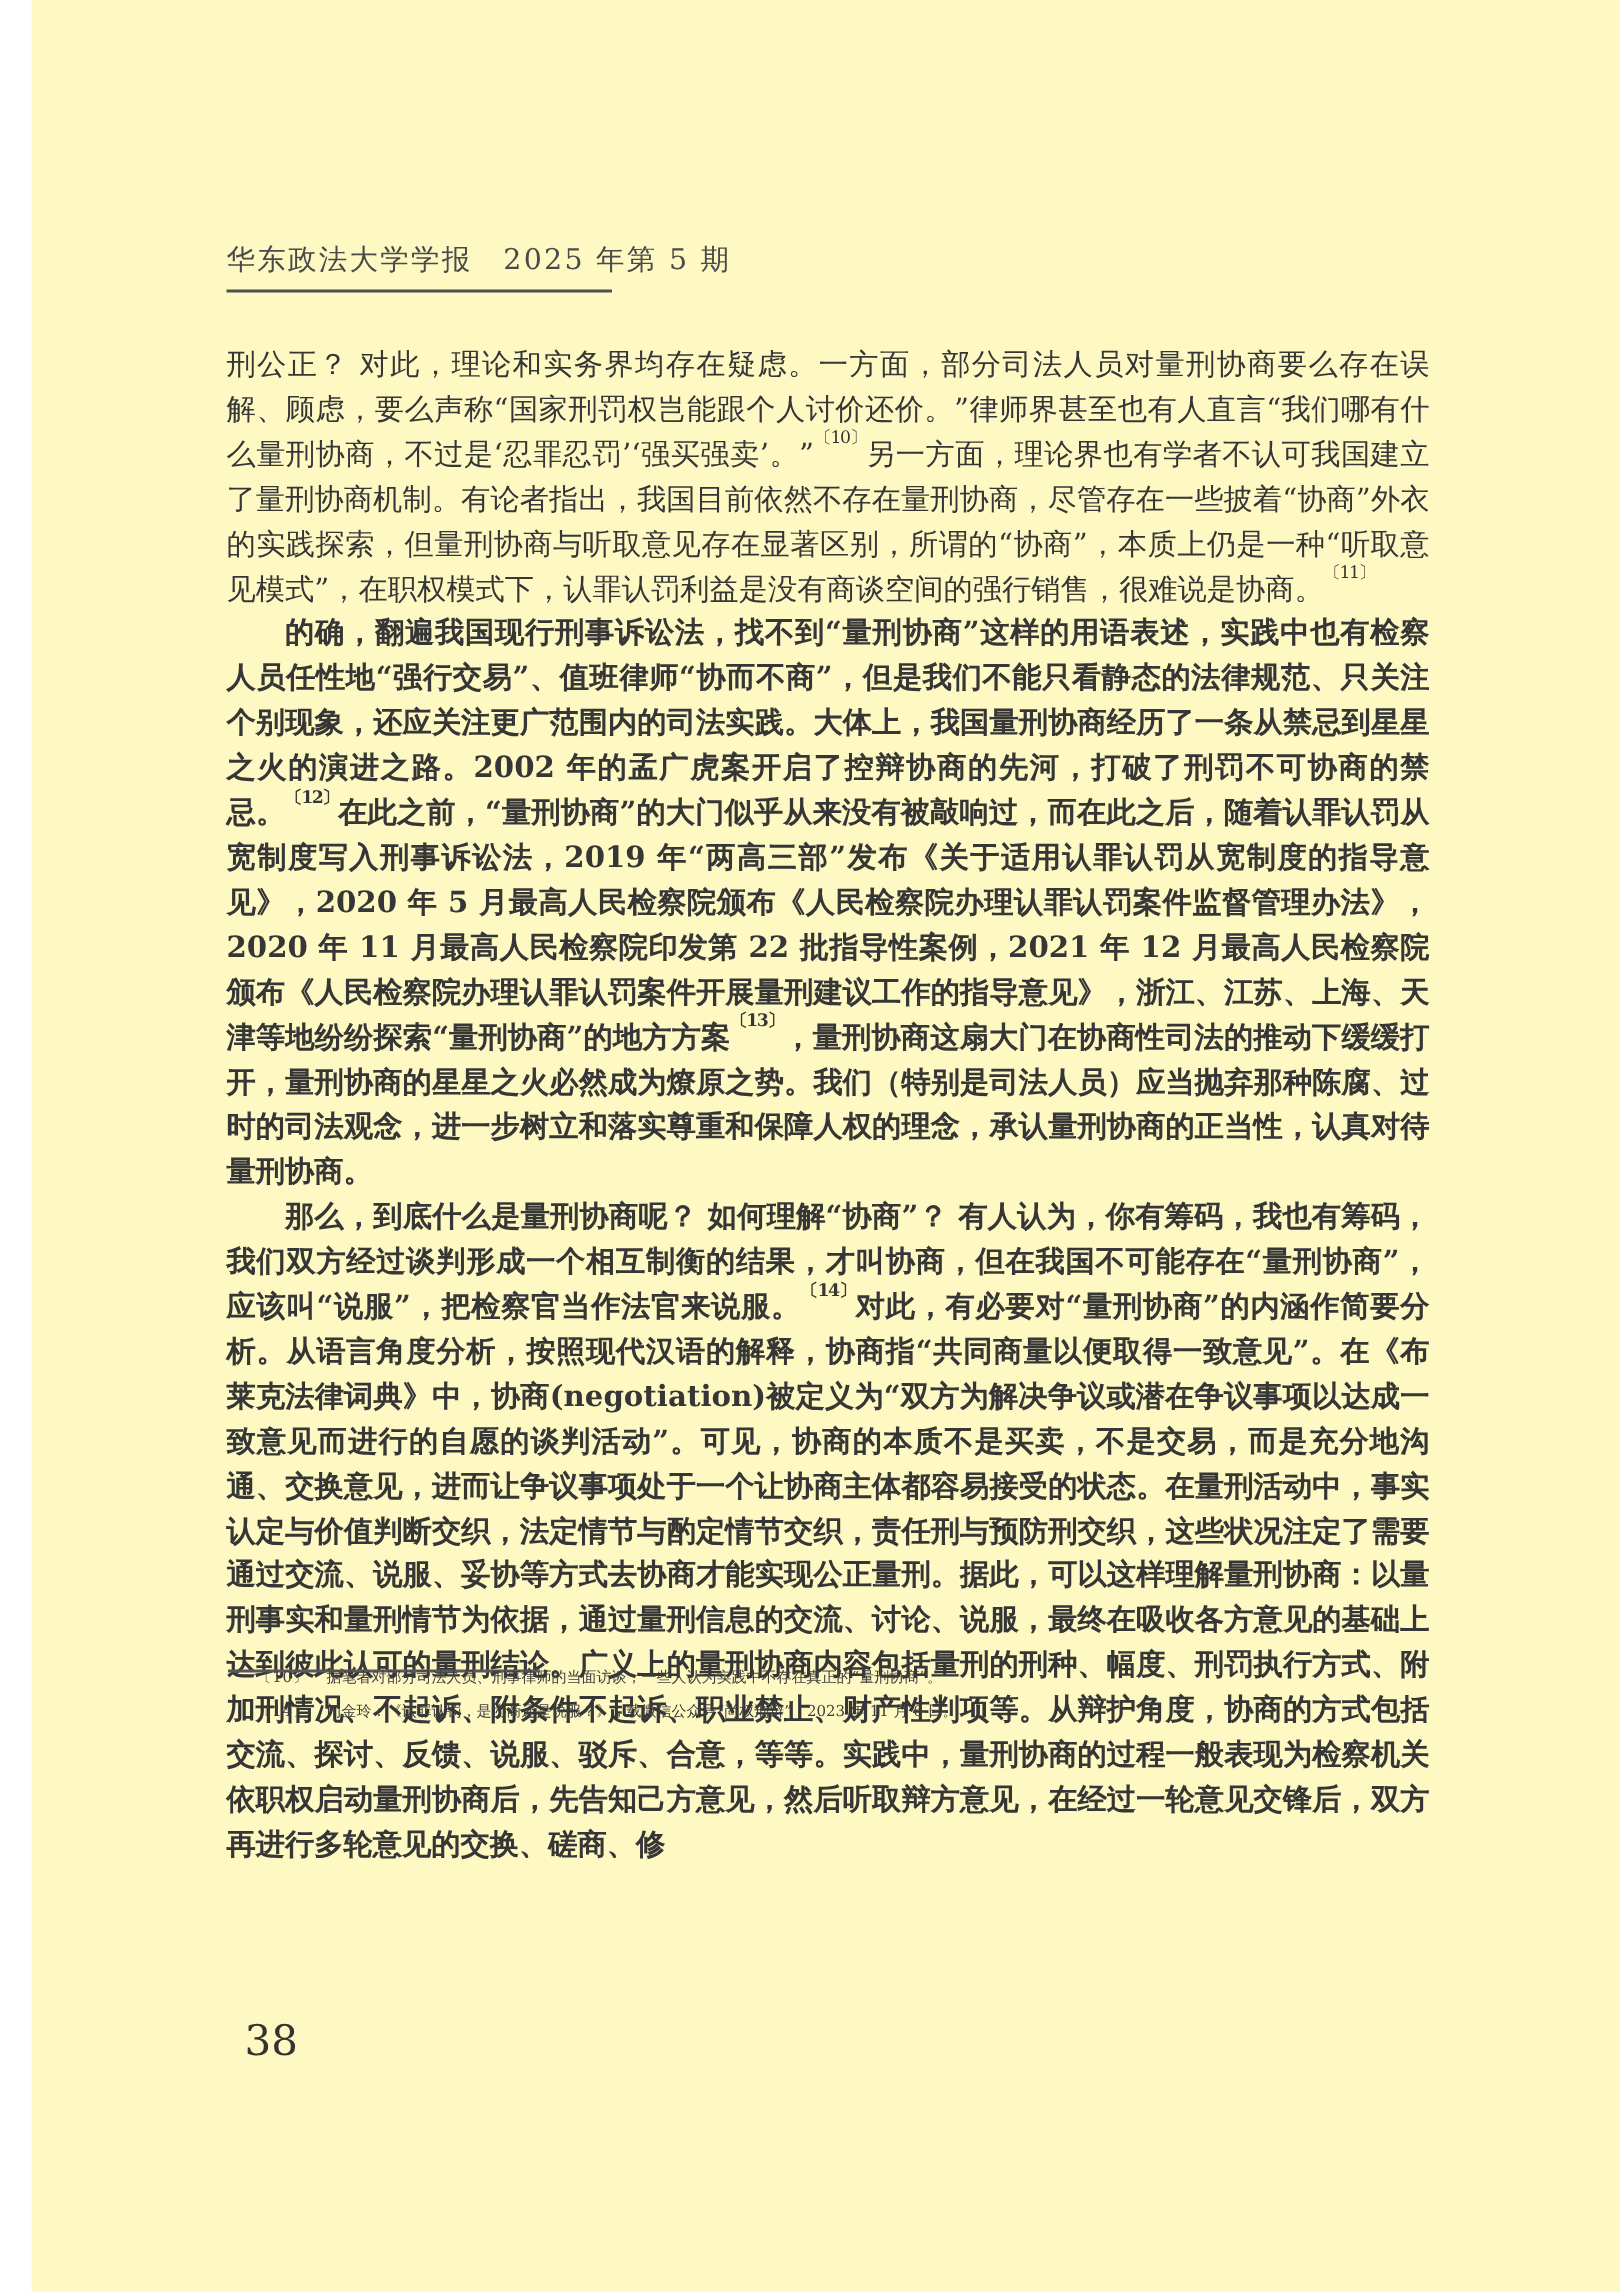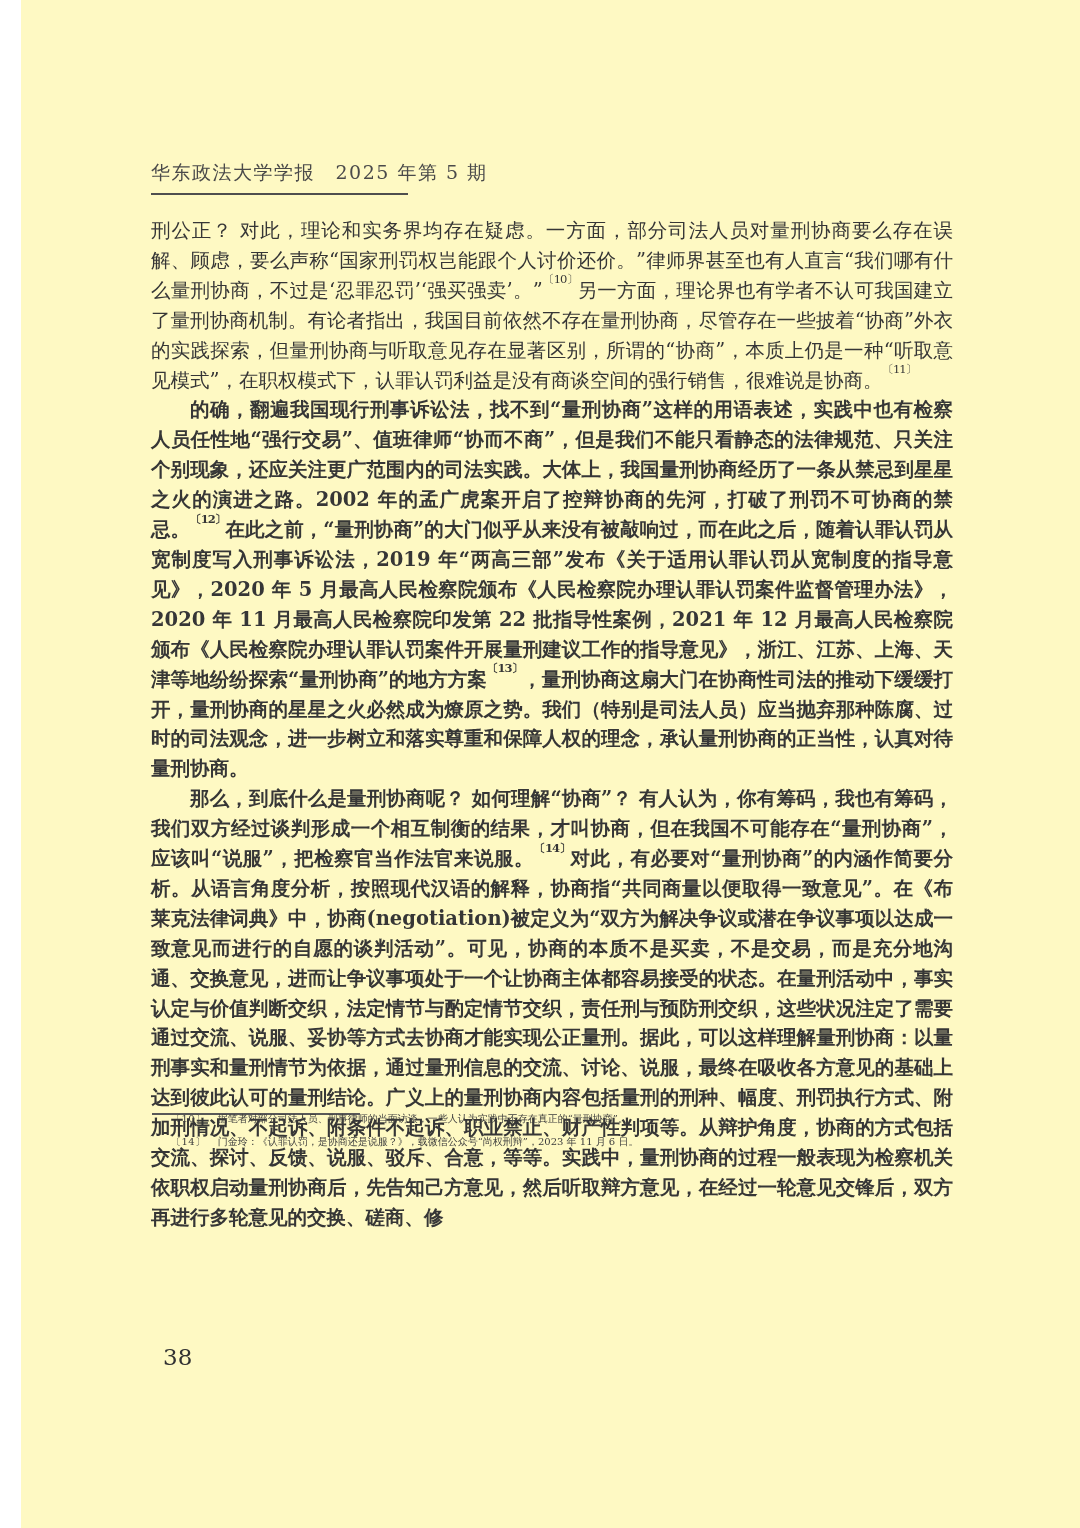--- a/index.html
+++ b/index.html
@@ -33,21 +33,21 @@
   .header-rule {
     margin-top: 7px;
     width: 257px;
     height: 2px;
     background: #4f4f4f;
   }
   
   .article-body {
     position: absolute;
     left: 130px;
-    top: 216px;
+    top: 228px;
     width: 802px;
     font-size: 19.5px;
     line-height: 29.9px;
     text-align: justify;
     color: #363636;
   }
   .article-body p {
     margin: 0;
     padding: 0;
   }
@@ -90,21 +90,21 @@
   }
   .fn-label {
     margin-right: 12px;
     letter-spacing: 0.5px;
   }
   
   .page-number {
     position: absolute;
     left: 142px;
     top: 1344px;
-    font-size: 23px;
+    font-size: 28px;
     color: #333333;
   }
 </style>
 </head>
 <body>
 
 <div class="page">
 
   <header class="running-header">
     <div class="header-text">华东政法大学学报　2025 年第 5 期</div>

